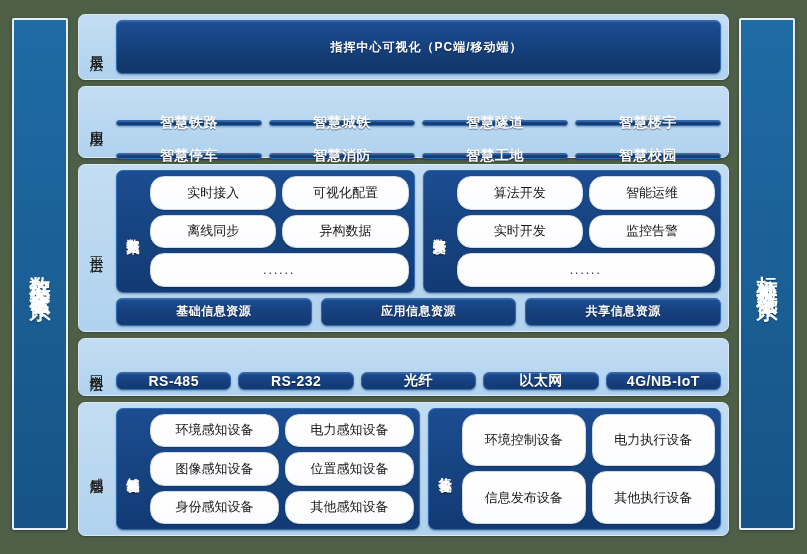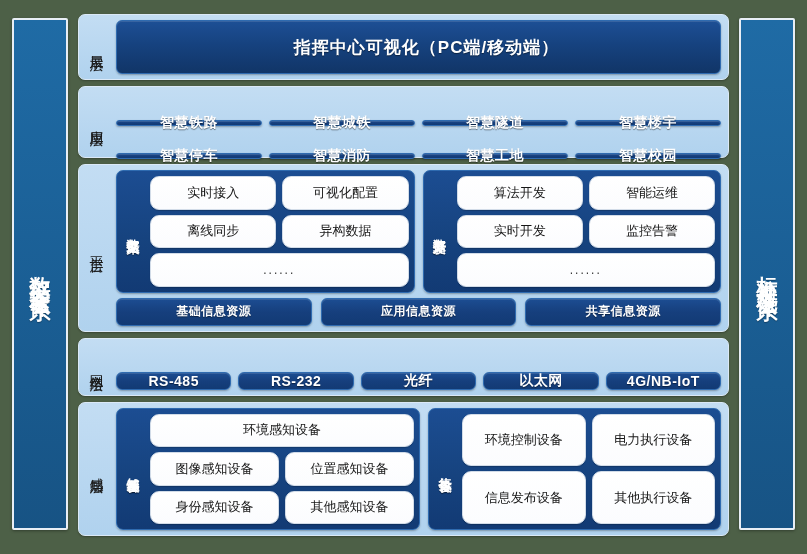--- a/index.html
+++ b/index.html
@@ -110,21 +110,21 @@
     text-align: center;
     box-shadow: 0 1px 2px rgba(0,0,0,0.3), inset 0 1px 0 rgba(255,255,255,0.12);
     text-shadow: 0 1px 1px rgba(0,0,0,0.45);
     letter-spacing: 0.5px;
     min-width: 0;
     padding: 2px 4px;
   }
 
   .chip-hero {
     flex: 1 1 auto;
-    font-size: 17px;
+    font-size: 12px;
     letter-spacing: 1px;
     background: linear-gradient(180deg, #1d4f95 0%, #16427f 45%, #113567 100%);
     padding-left: 20px;
   }
 
   .chip-row {
     display: flex;
     gap: 7px;
     flex: 1 1 0;
     min-height: 0;
@@ -177,21 +177,21 @@
   .grid-row {
     display: flex;
     gap: 6px;
     flex: 1 1 0;
     min-height: 0;
   }
   .wchip {
     flex: 1 1 0;
     background: linear-gradient(180deg, #ffffff 0%, #fbfcfe 100%);
     border: 1px solid #d2dce8;
-    border-radius: 9px;
+    border-radius: 14px;
     color: #161616;
     font-size: 13px;
     display: flex;
     align-items: center;
     justify-content: center;
     text-align: center;
     box-shadow: 0 1px 1px rgba(0,0,0,0.2);
     min-width: 0;
     padding: 1px 3px;
     white-space: nowrap;
@@ -336,20 +336,21 @@
       <div class="layer-body">
         <div class="perception-body">
 
           <div class="group group-sense">
             <div class="group-label">
               <span>感知设备</span>
             </div>
             <div class="group-grid">
               <div class="grid-row">
                 <div class="wchip">环境感知设备</div>
+                <div class="wchip">电力感知设备</div>
               </div>
               <div class="grid-row">
                 <div class="wchip">图像感知设备</div>
                 <div class="wchip">位置感知设备</div>
               </div>
               <div class="grid-row">
                 <div class="wchip">身份感知设备</div>
                 <div class="wchip">其他感知设备</div>
               </div>
             </div>

